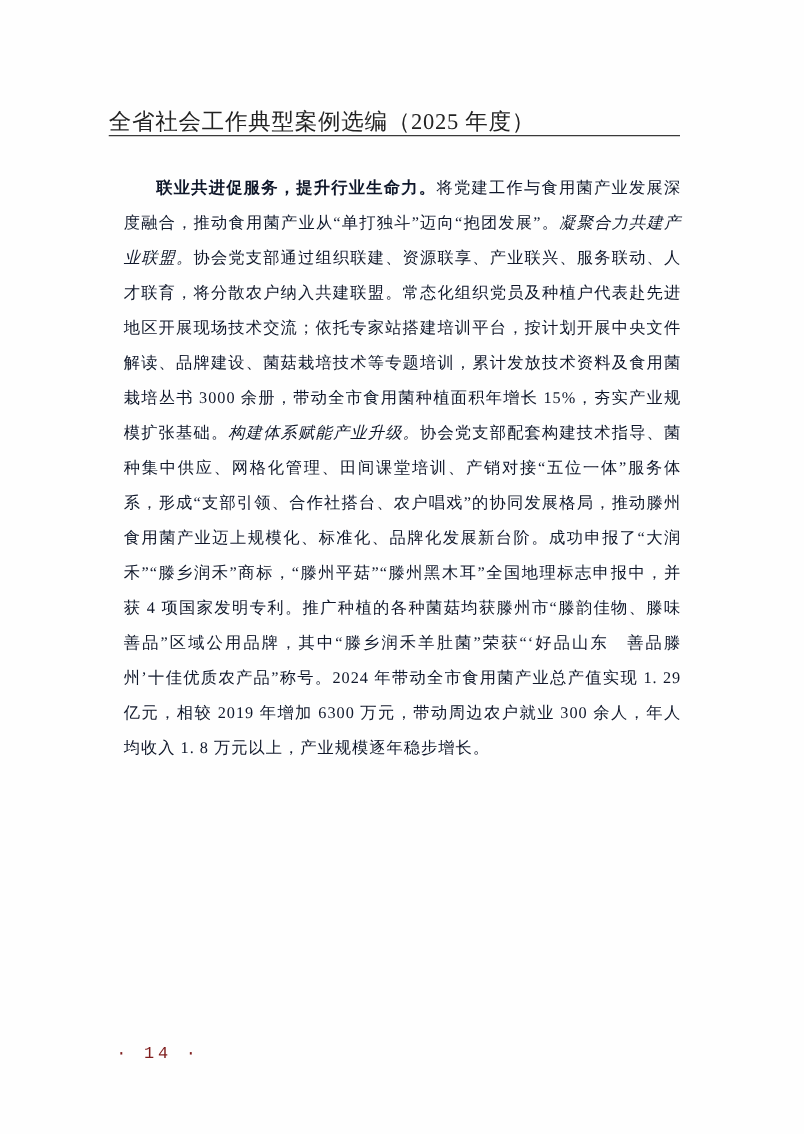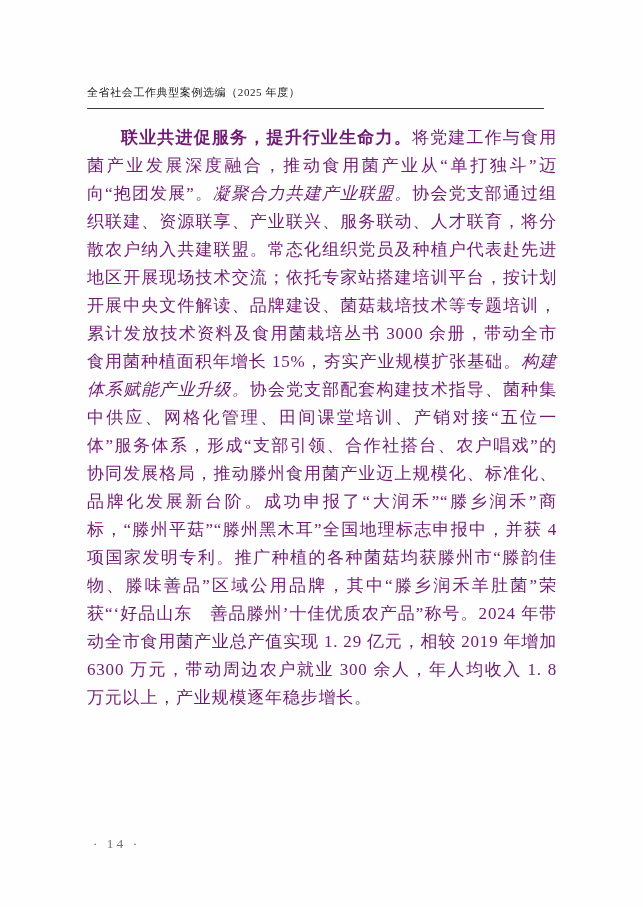--- a/index.html
+++ b/index.html
@@ -14,65 +14,66 @@
     background: #fefefe;
     overflow: hidden;
     font-family: "Liberation Serif", "DejaVu Serif", serif;
     color: #1c1c1c;
   }
   .running-head {
     position: absolute;
     left: 87px;
     top: 85px;
     width: 470px;
-    font-size: 11px;
+    font-size: 18px;
     letter-spacing: 0.6px;
     color: #222;
     white-space: nowrap;
   }
   .head-rule {
     position: absolute;
     left: 87px;
     top: 108px;
     width: 457px;
     height: 0;
     border-top: 1.4px solid #3a3a3a;
   }
   .body-text {
     position: absolute;
     left: 87px;
     top: 124px;
     width: 470px;
   }
   .para {
-    margin: 0;
-    font-size: 17px;
+    margin: 12px;
+    font-size: 13px;
     line-height: 28px;
     letter-spacing: 0.8px;
     text-align: justify;
     text-justify: inter-character;
     text-indent: 2em;
-    color: #701a75;
+    color: #0f172a;
   }
   .seg-bold {
     font-weight: 700;
   }
   .seg-italic {
     font-style: italic;
   }
   .seg-normal {
     font-weight: 400;
   }
   .page-number {
     position: absolute;
     left: 93px;
     top: 836px;
     font-size: 13.5px;
     letter-spacing: 3px;
-    color: #737373;
+    color: #7f1d1d;
+    font-family: Liberation Mono, monospace;
   }
 </style>
 </head>
 <body>
 
 <div class="page">
 
   <div class="running-head">全省社会工作典型案例选编（2025 年度）</div>
 
   <div class="head-rule"></div>

